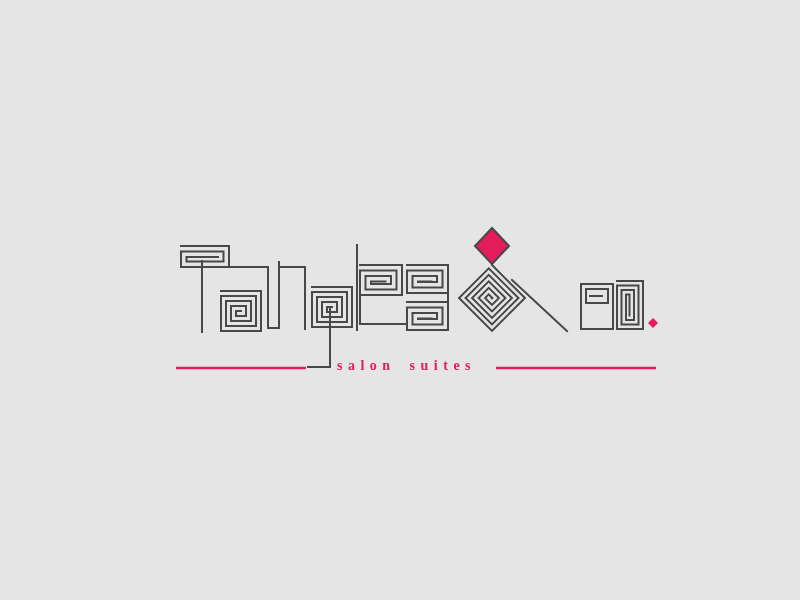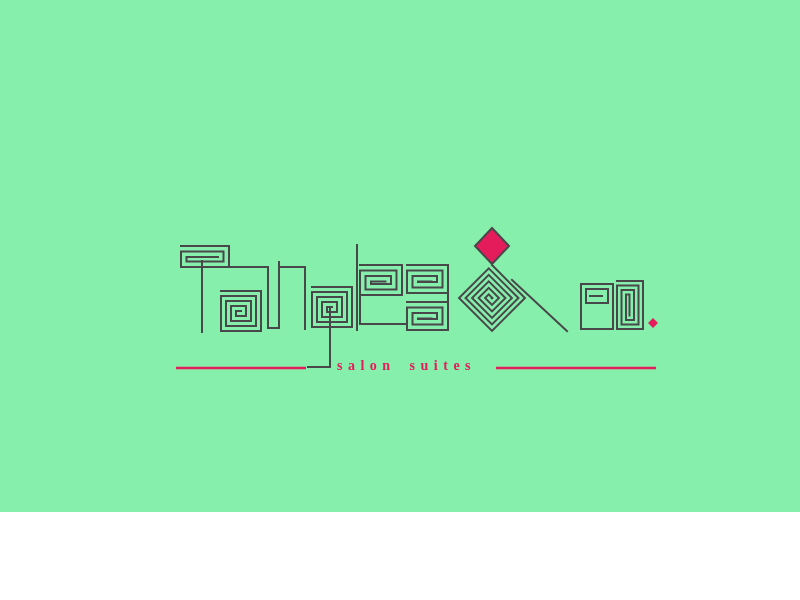--- a/index.html
+++ b/index.html
@@ -1,20 +1,20 @@
 <!DOCTYPE html>
 <html><head>
 <meta charset="utf-8">
 <style>
   html, body { margin: 0; padding: 0; }
   .canvas {
     position: relative;
     width: 800px;
-    height: 512px;
-    background: #86efac;
+    height: 600px;
+    background: #e5e5e5;
     overflow: hidden;
     font-family: "Liberation Serif", serif;
   }
   svg.logo-art { position: absolute; left: 0; top: 0; }
   .tagline {
     position: absolute;
     left: 337px;
     top: 359px;
     font-family: "Liberation Serif", serif;
     font-size: 14px;

